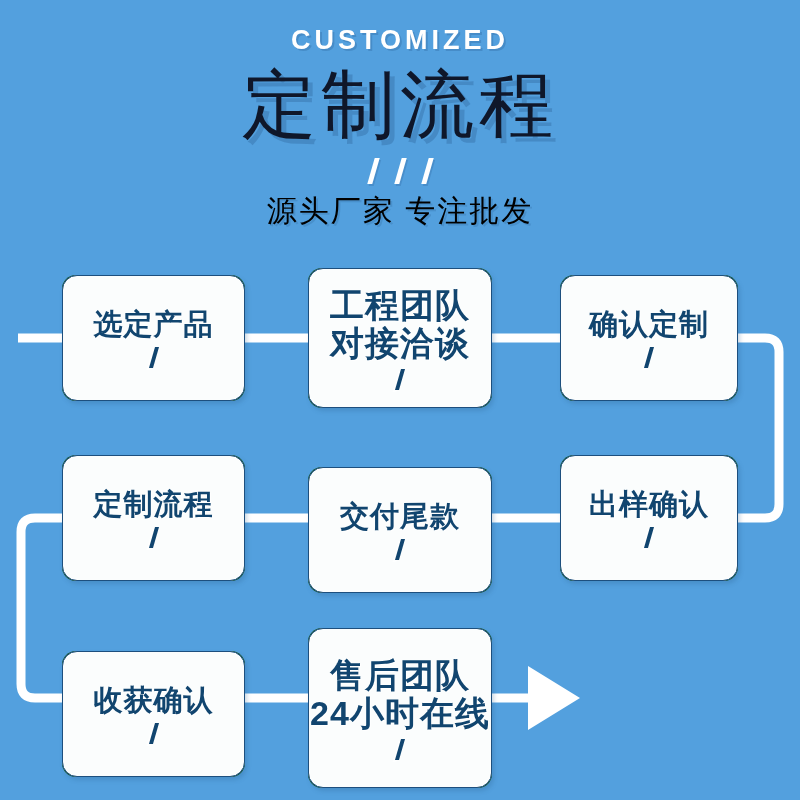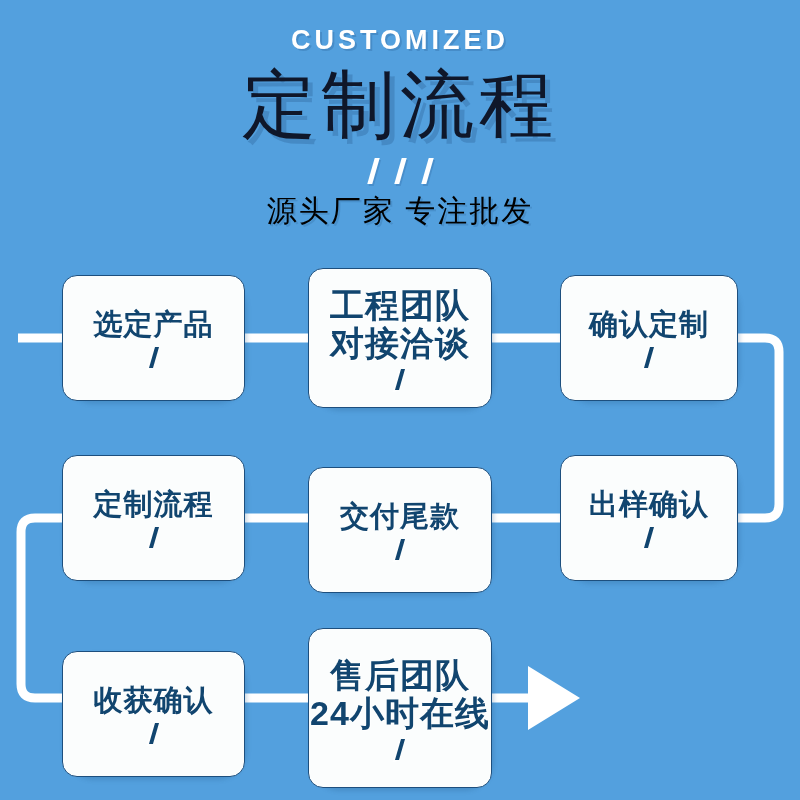--- a/index.html
+++ b/index.html
@@ -84,21 +84,21 @@
     top: 0;
     width: 800px;
     height: 800px;
   }
 
   
   .box {
     position: absolute;
     box-sizing: border-box;
     background: #14532d;
-    border-radius: 30px;
+    border-radius: 14px;
     box-shadow: 2px 3px 4px rgba(40,90,140,0.25);
   }
   .box-inner {
     box-sizing: border-box;
     width: 100%;
     height: 100%;
     border: 1.5px solid #1d4f7e;
     border-radius: 15px;
     background: #fbfdfd;
     display: flex;

